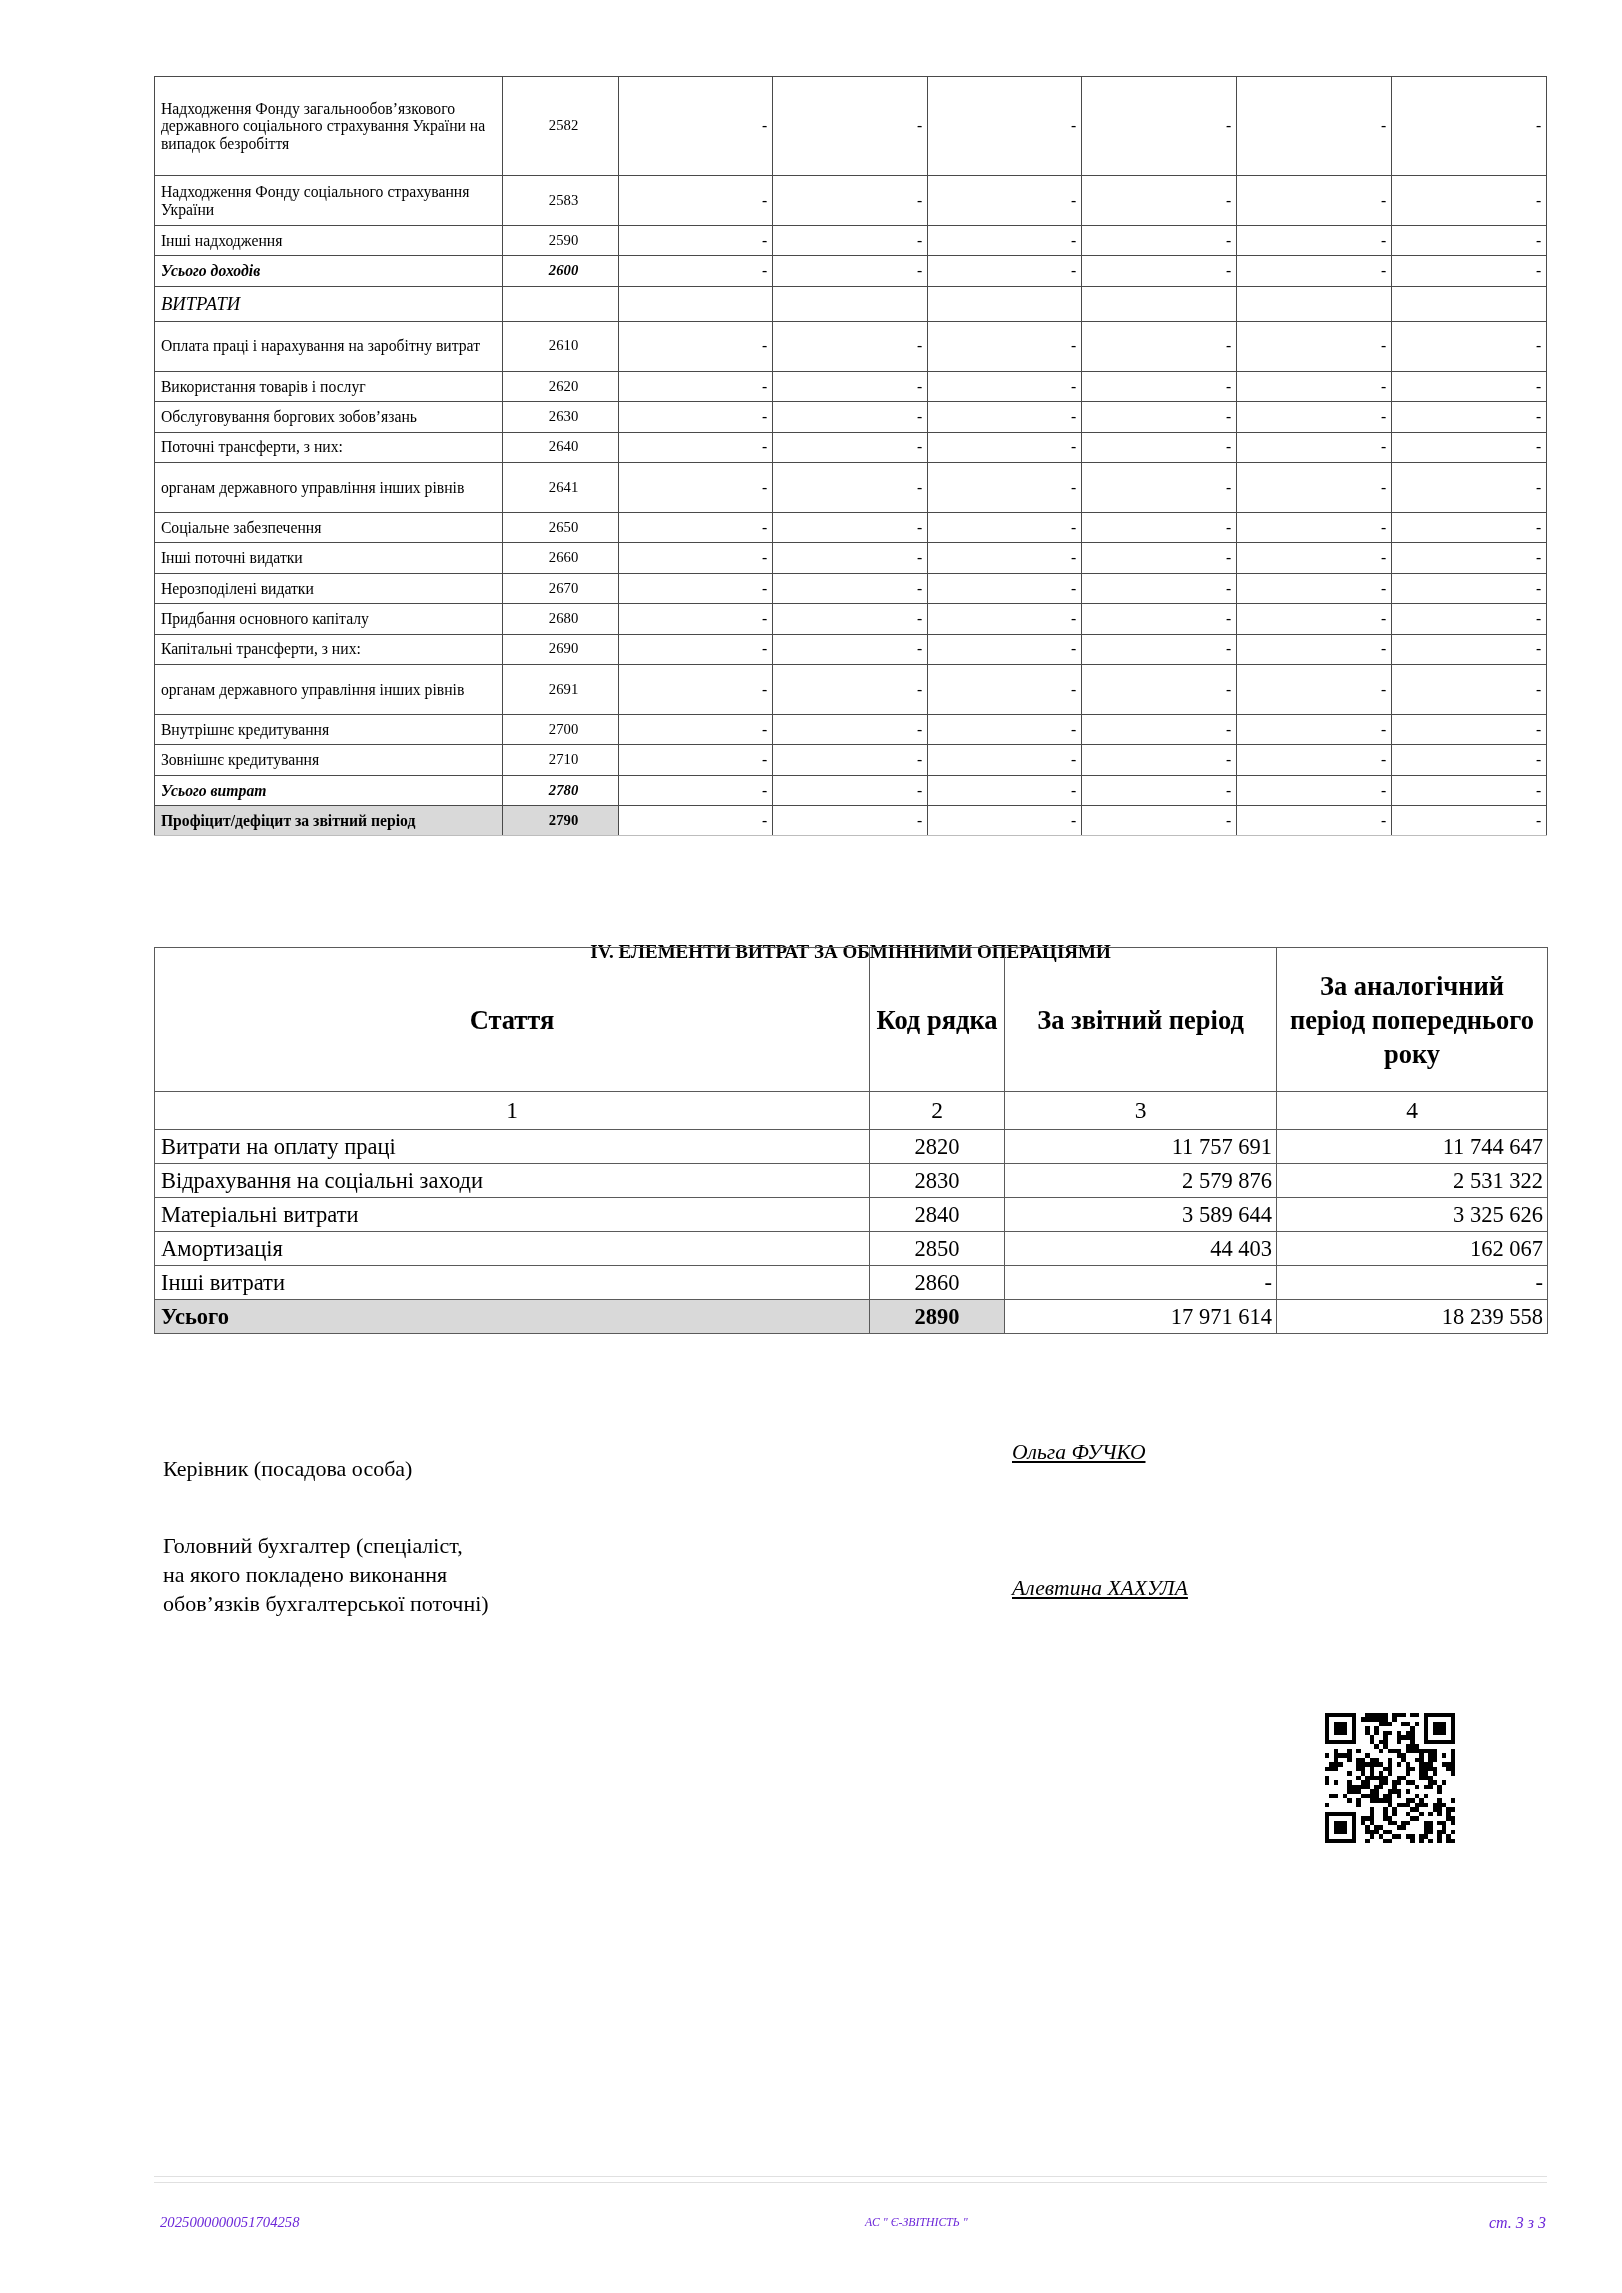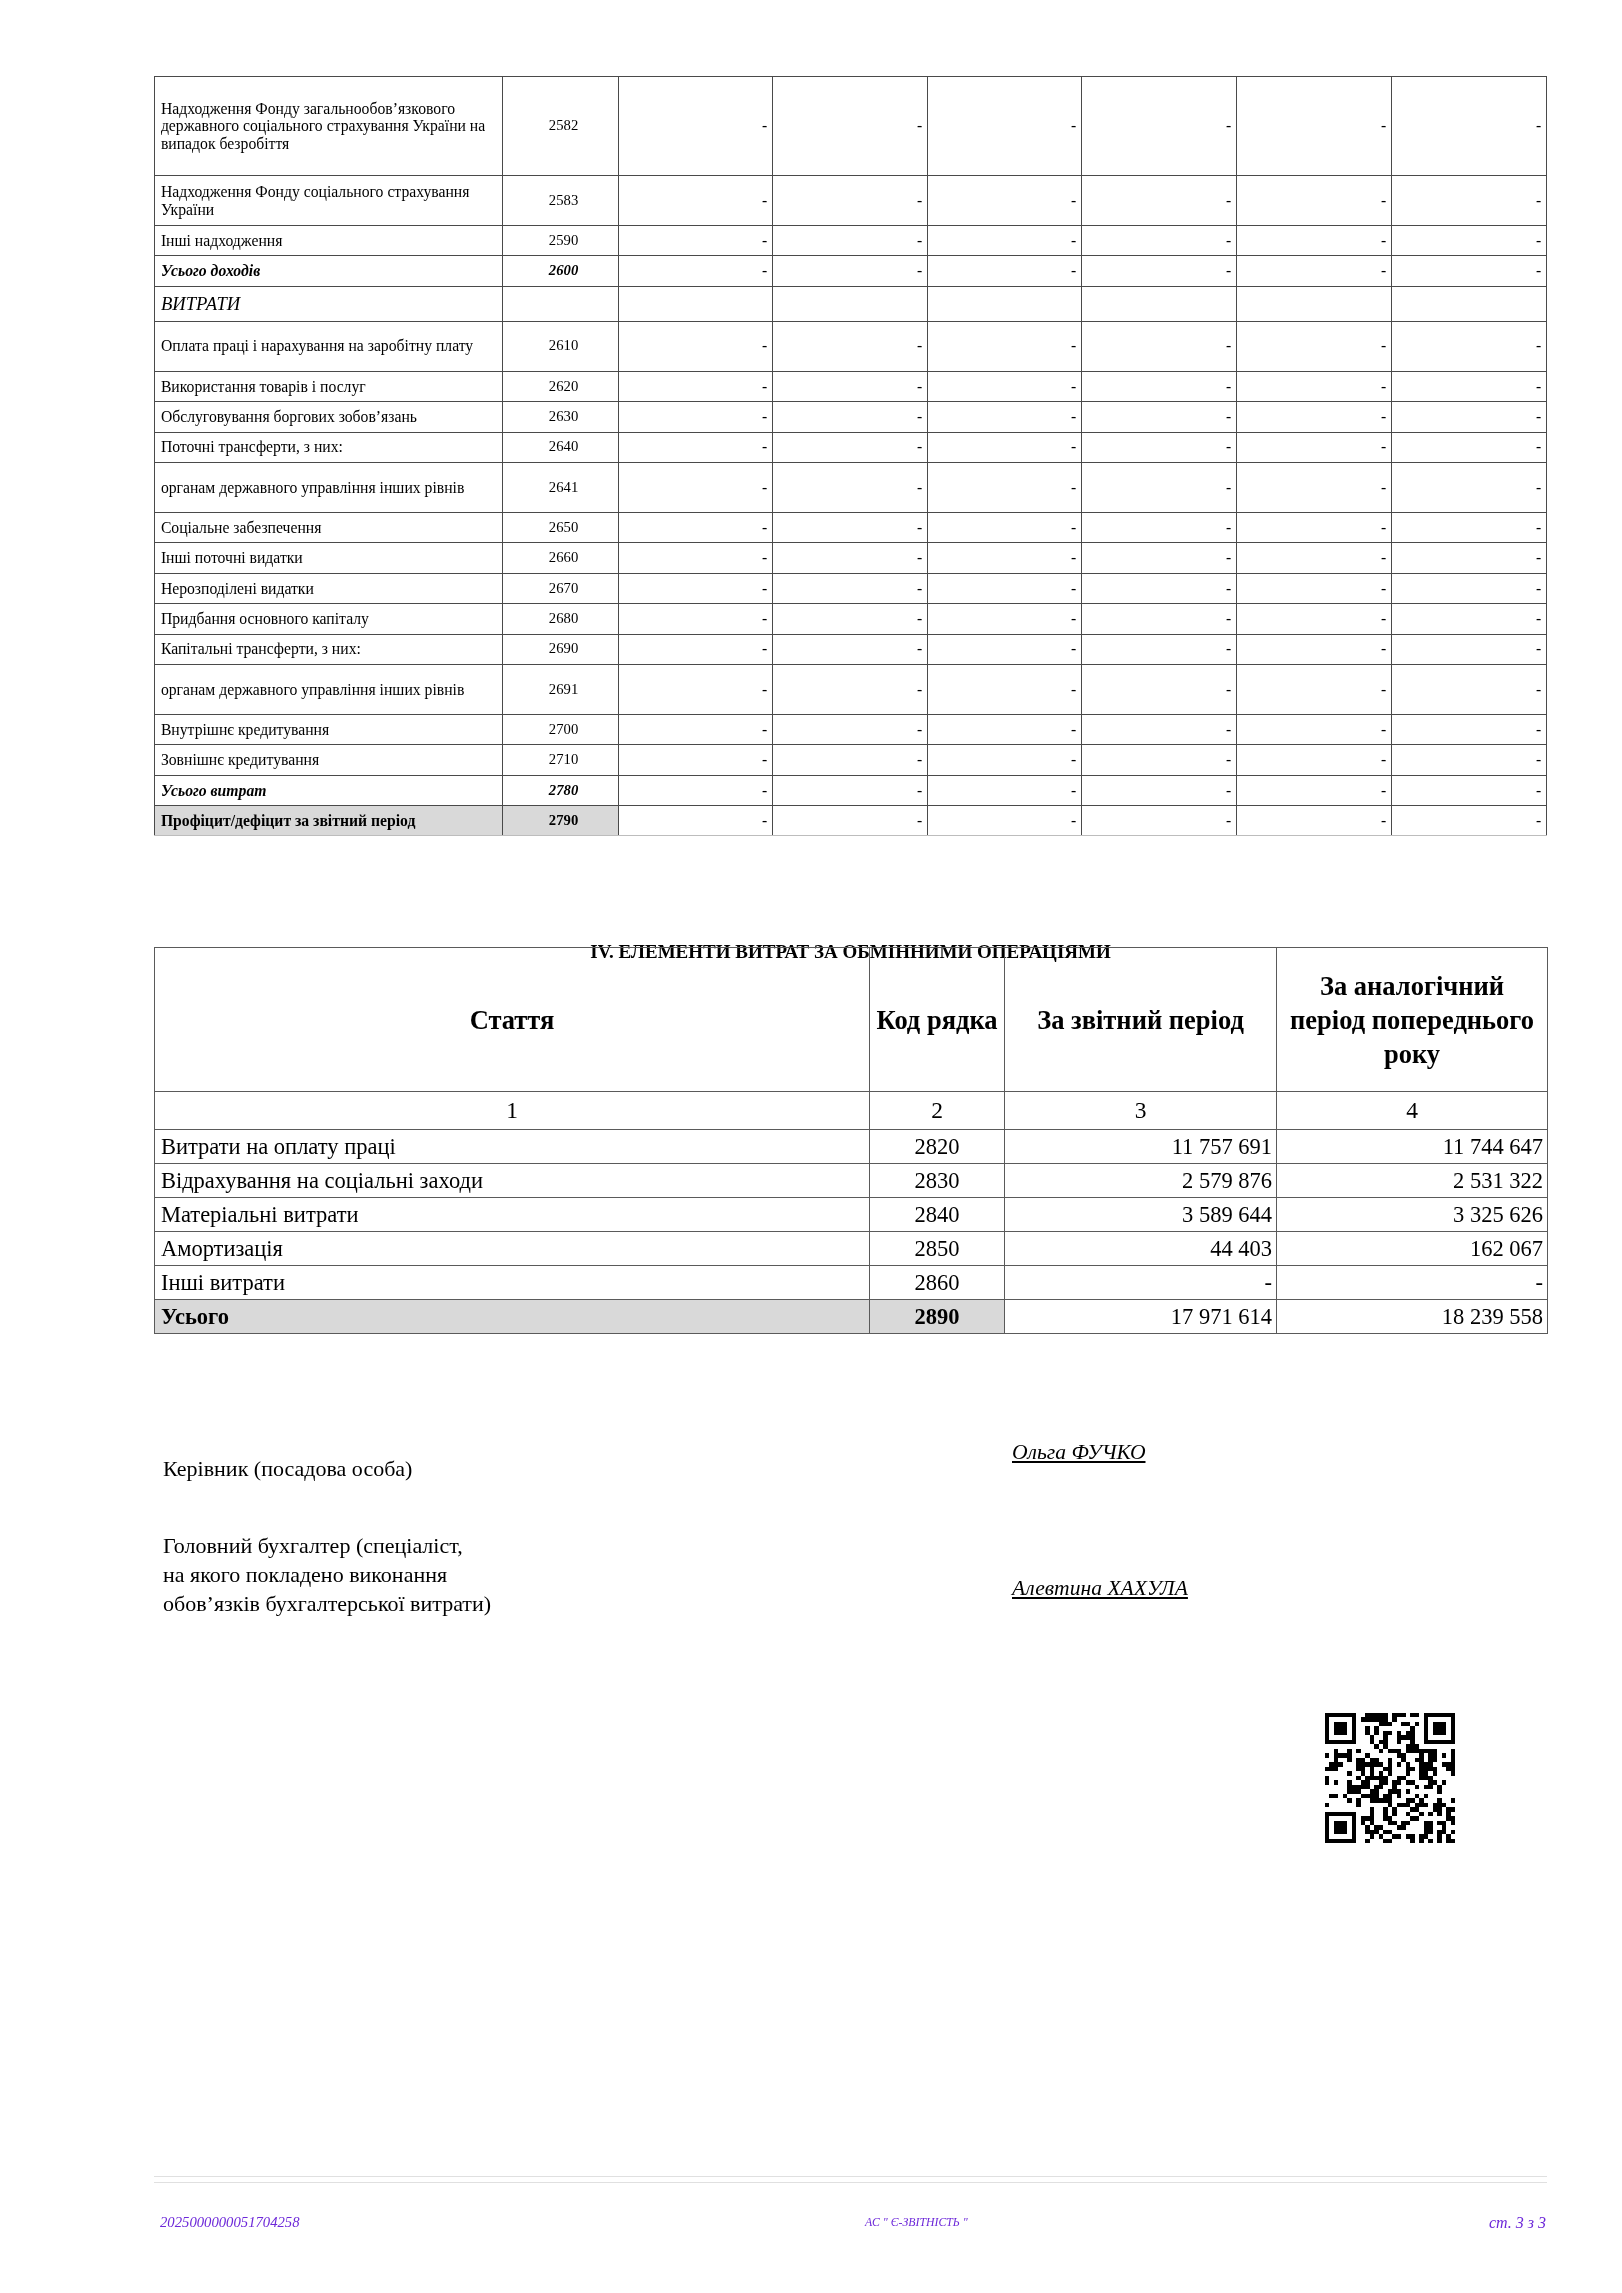--- a/index.html
+++ b/index.html
@@ -133,21 +133,21 @@
         <td class="name">ВИТРАТИ</td>
         <td class="code"></td>
         <td class="val"></td>
         <td class="val"></td>
         <td class="val"></td>
         <td class="val"></td>
         <td class="val"></td>
         <td class="val"></td>
       </tr>
       <tr class="r2">
-        <td class="name">Оплата праці і нарахування на заробітну плату</td>
+        <td class="name">Оплата праці і нарахування на заробітну витрат</td>
         <td class="code">2610</td>
         <td class="val">-</td>
         <td class="val">-</td>
         <td class="val">-</td>
         <td class="val">-</td>
         <td class="val">-</td>
         <td class="val">-</td>
       </tr>
       <tr>
         <td class="name">Використання товарів і послуг</td>
@@ -353,21 +353,21 @@
         <td class="val">18 239 558</td>
       </tr>
     </tbody>
 </table>
 
 <div id="sig1-label" class="sig-label">Керівник (посадова особа)</div>
 <div id="sig1-name" class="sig-name">Ольга ФУЧКО</div>
 <div id="sig2-label" class="sig-label">
   <div>Головний бухгалтер (спеціаліст,</div>
   <div>на якого покладено виконання</div>
-  <div>обов’язків бухгалтерської витрати)</div>
+  <div>обов’язків бухгалтерської поточні)</div>
 </div>
 <div id="sig2-name" class="sig-name">Алевтина ХАХУЛА</div>
 
 <svg id="qr" viewBox="0 0 29 29" shape-rendering="crispEdges">
     <rect x="0" y="0" width="7" height="7" fill="#000"></rect>
     <rect x="1" y="1" width="5" height="5" fill="#fff"></rect>
     <rect x="2" y="2" width="3" height="3" fill="#000"></rect>
     <rect x="22" y="0" width="7" height="7" fill="#000"></rect>
     <rect x="23" y="1" width="5" height="5" fill="#fff"></rect>
     <rect x="24" y="2" width="3" height="3" fill="#000"></rect>

